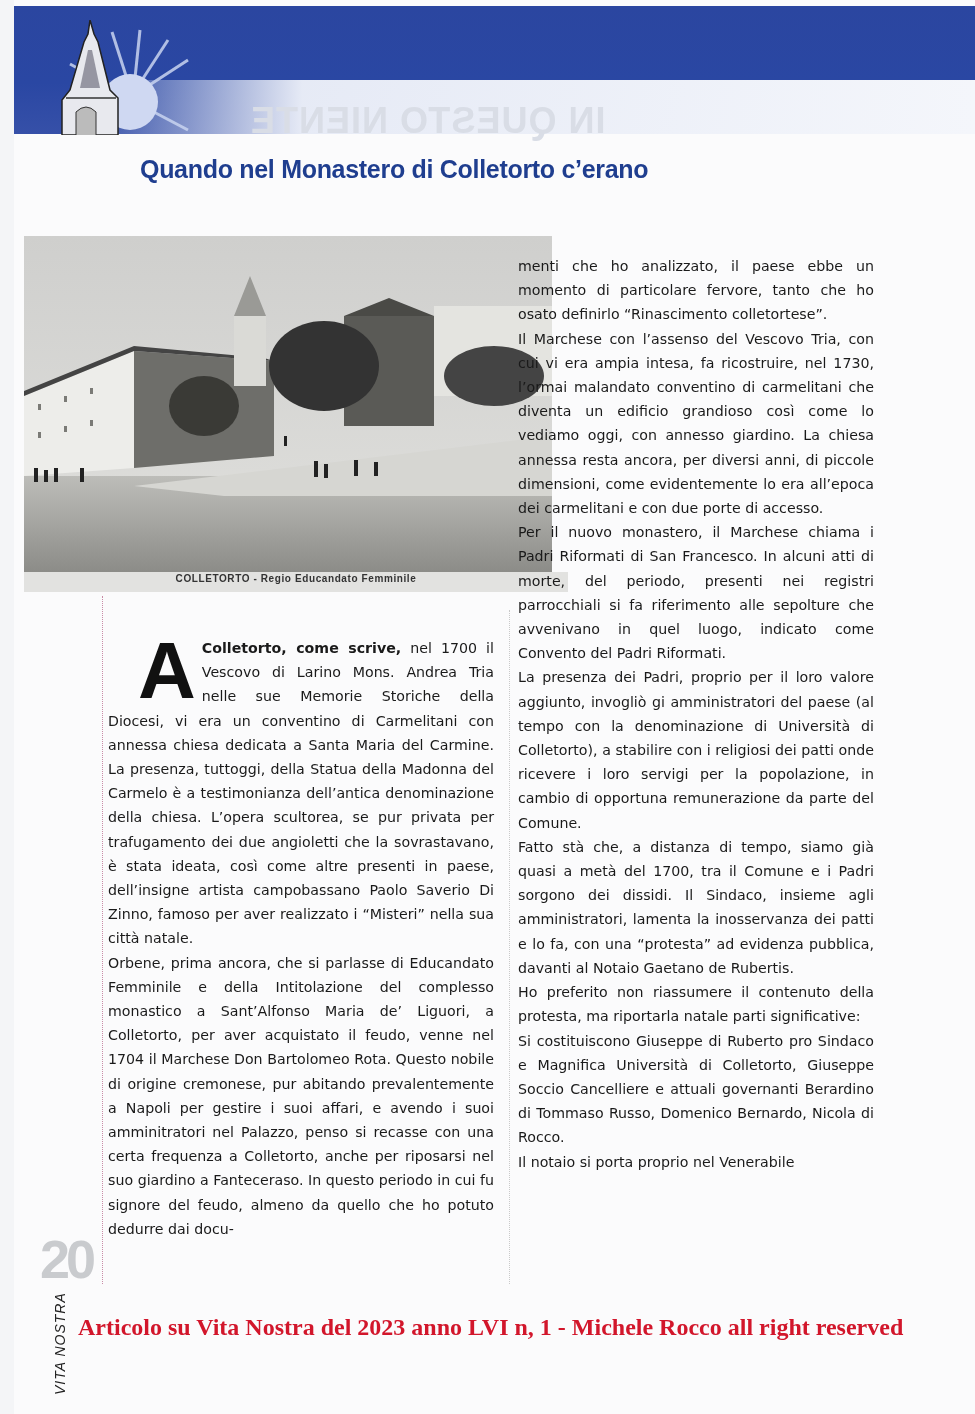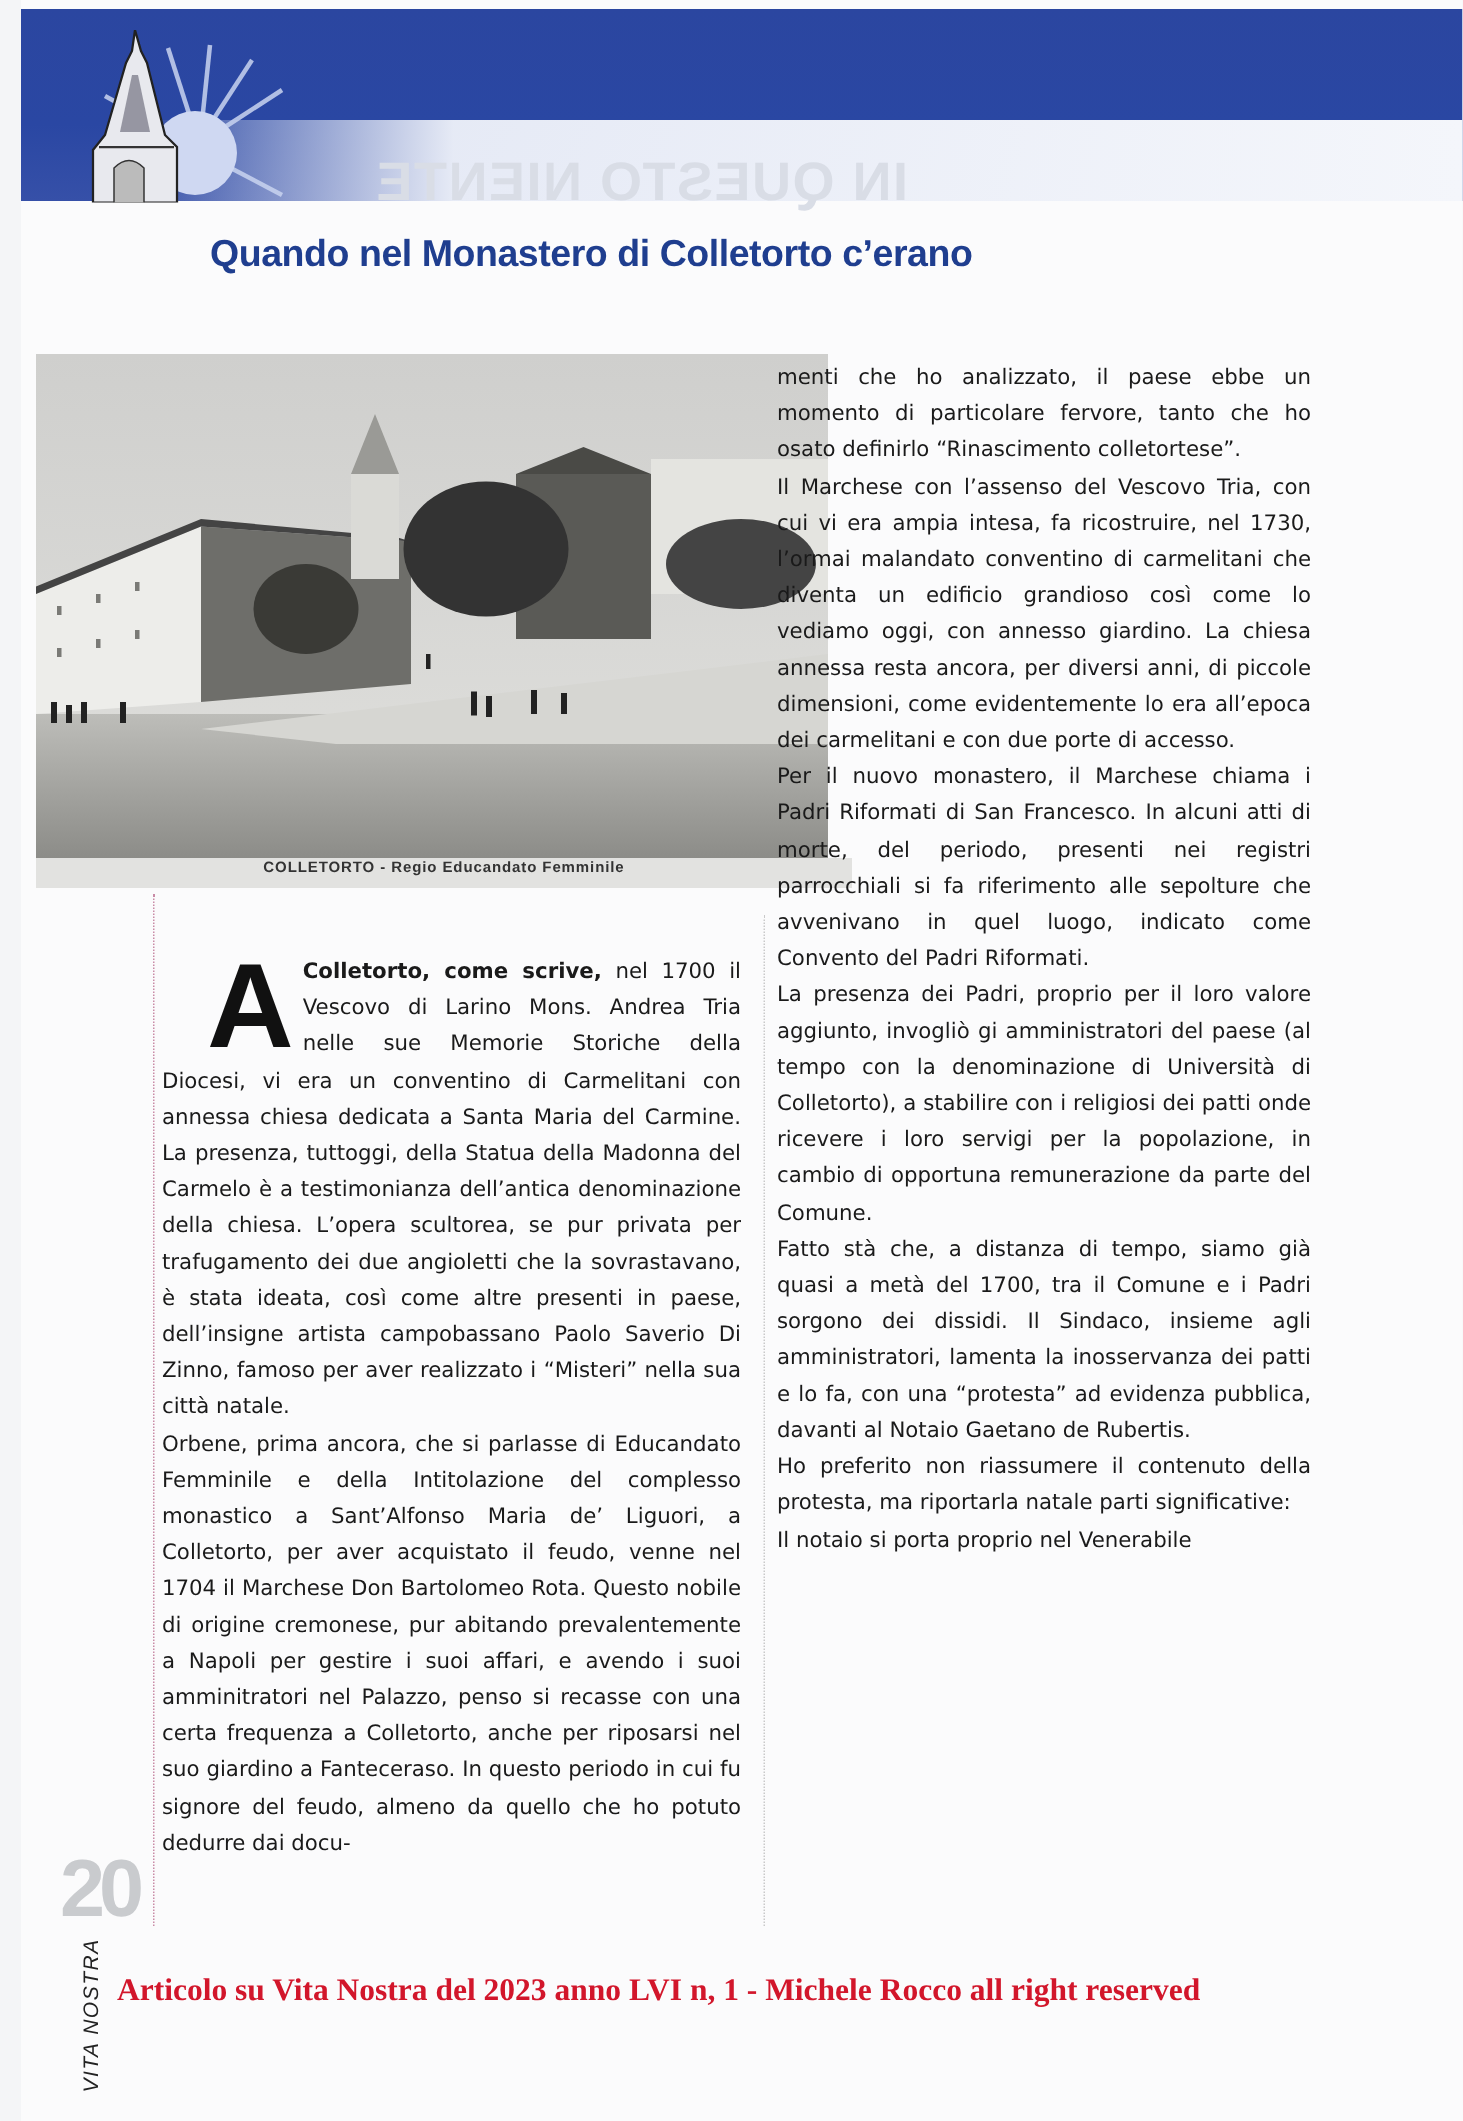--- a/index.html
+++ b/index.html
@@ -12,26 +12,26 @@
   .ghost-title { position:absolute; left:250px; top:100px; font-family:"Liberation Sans", sans-serif; font-weight:bold; font-size:36px; color:#d9dde6; transform:scaleX(-1); letter-spacing:1px; }
   .logo { position:absolute; left:40px; top:20px; width:150px; height:115px; }
   .title { position:absolute; left:140px; top:150px; width:700px; font-family:"Liberation Sans", sans-serif; font-weight:bold; font-size:25px; line-height:38px; color:#1f3e8f; letter-spacing:-0.3px; }
   .photo { position:absolute; left:24px; top:236px; width:528px; height:336px; background:#d8d8d6; }
   .photo svg { position:absolute; left:0; top:0; }
   .caption { position:absolute; left:24px; top:572px; width:544px; height:20px; background:#e2e2e0; text-align:center; font-family:"Liberation Sans", sans-serif; font-size:10px; font-weight:bold; color:#333; letter-spacing:0.6px; line-height:14px; }
   .dotline { position:absolute; border-left:1px dotted #c98ba6; }
   .col { position:absolute; font-family:"DejaVu Sans", sans-serif; font-size:14.2px; line-height:24.2px; color:#1a1a1a; text-align:justify; }
   .col p { margin:0; }
   .col-left { left:108px; top:636px; width:386px; }
-  .col-right { left:518px; top:240px; width:356px; }
+  .col-right { left:518px; top:254px; width:356px; }
   .dropcap { float:left; font-family:"Liberation Sans", sans-serif; font-weight:bold; font-size:80px; line-height:62px; margin:4px 6px 0 30px; color:#111; }
   .lead { font-weight:bold; }
   .pagenum { position:absolute; left:40px; top:1228px; font-family:"Liberation Sans", sans-serif; font-weight:bold; font-size:54px; color:#c9cbce; letter-spacing:-4px; }
   .vita { position:absolute; left:52px; top:1395px; transform-origin:left top; transform:rotate(-90deg); font-family:"Liberation Sans", sans-serif; font-style:italic; font-size:14px; color:#222; letter-spacing:1px; white-space:nowrap; }
-  .copyright { position:absolute; left:78px; top:1314px; font-family:"Liberation Serif", serif; font-weight:bold; font-size:21px; color:#d2162b; white-space:nowrap; }
+  .copyright { position:absolute; left:78px; top:1314px; font-family:"Liberation Serif", serif; font-weight:bold; font-size:24px; color:#d2162b; white-space:nowrap; }
 </style>
 </head>
 <body>
 
 <div class="page"></div>
 
 <div class="banner"></div>
 <div class="banner-fade"></div>
 <div class="ghost-title">IN QUESTO NIENTE</div>
 
@@ -116,18 +116,19 @@
   <p>Orbene, prima ancora, che si parlasse di Educandato Femminile e della Intitolazione del complesso monastico a Sant’Alfonso Maria de’ Liguori, a Colletorto, per aver acquistato il feudo, venne nel 1704 il Marchese Don Bartolomeo Rota. Questo nobile di origine cremonese, pur abitando prevalentemente a Napoli per gestire i suoi affari, e avendo i suoi amminitratori nel Palazzo, penso si recasse con una certa frequenza a Colletorto, anche per riposarsi nel suo giardino a Fanteceraso. In questo periodo in cui fu signore del feudo, almeno da quello che ho potuto dedurre dai docu-</p>
 </div>
 
 <div class="col col-right">
   <p>menti che ho analizzato, il paese ebbe un momento di particolare fervore, tanto che ho osato definirlo “Rinascimento colletortese”.</p>
   <p>Il Marchese con l’assenso del Vescovo Tria, con cui vi era ampia intesa, fa ricostruire, nel 1730, l’ormai malandato conventino di carmelitani che diventa un edificio grandioso così come lo vediamo oggi, con annesso giardino. La chiesa annessa resta ancora, per diversi anni, di piccole dimensioni, come evidentemente lo era all’epoca dei carmelitani e con due porte di accesso.</p>
   <p>Per il nuovo monastero, il Marchese chiama i Padri Riformati di San Francesco. In alcuni atti di morte, del periodo, presenti nei registri parrocchiali si fa riferimento alle sepolture che avvenivano in quel luogo, indicato come Convento del Padri Riformati.</p>
   <p>La presenza dei Padri, proprio per il loro valore aggiunto, invogliò gi amministratori del paese (al tempo con la denominazione di Università di Colletorto), a stabilire con i religiosi dei patti onde ricevere i loro servigi per la popolazione, in cambio di opportuna remunerazione da parte del Comune.</p>
   <p>Fatto stà che, a distanza di tempo, siamo già quasi a metà del 1700, tra il Comune e i Padri sorgono dei dissidi. Il Sindaco, insieme agli amministratori, lamenta la inosservanza dei patti e lo fa, con una “protesta” ad evidenza pubblica, davanti al Notaio Gaetano de Rubertis.</p>
   <p>Ho preferito non riassumere il contenuto della protesta, ma riportarla natale parti significative:</p>
+  <p>Si costituiscono Giuseppe di Ruberto pro Sindaco e Magnifica Università di Colletorto, Giuseppe Soccio Cancelliere e attuali governanti Berardino di Tommaso Russo, Domenico Bernardo, Nicola di Rocco.</p>
   <p>Il notaio si porta proprio nel Venerabile</p>
 </div>
 
 <div class="pagenum">20</div>
 <div class="vita">VITA NOSTRA</div>
 <div class="copyright">Articolo su Vita Nostra del 2023 anno LVI n, 1 - Michele Rocco all right reserved</div>
 
 </body></html>

